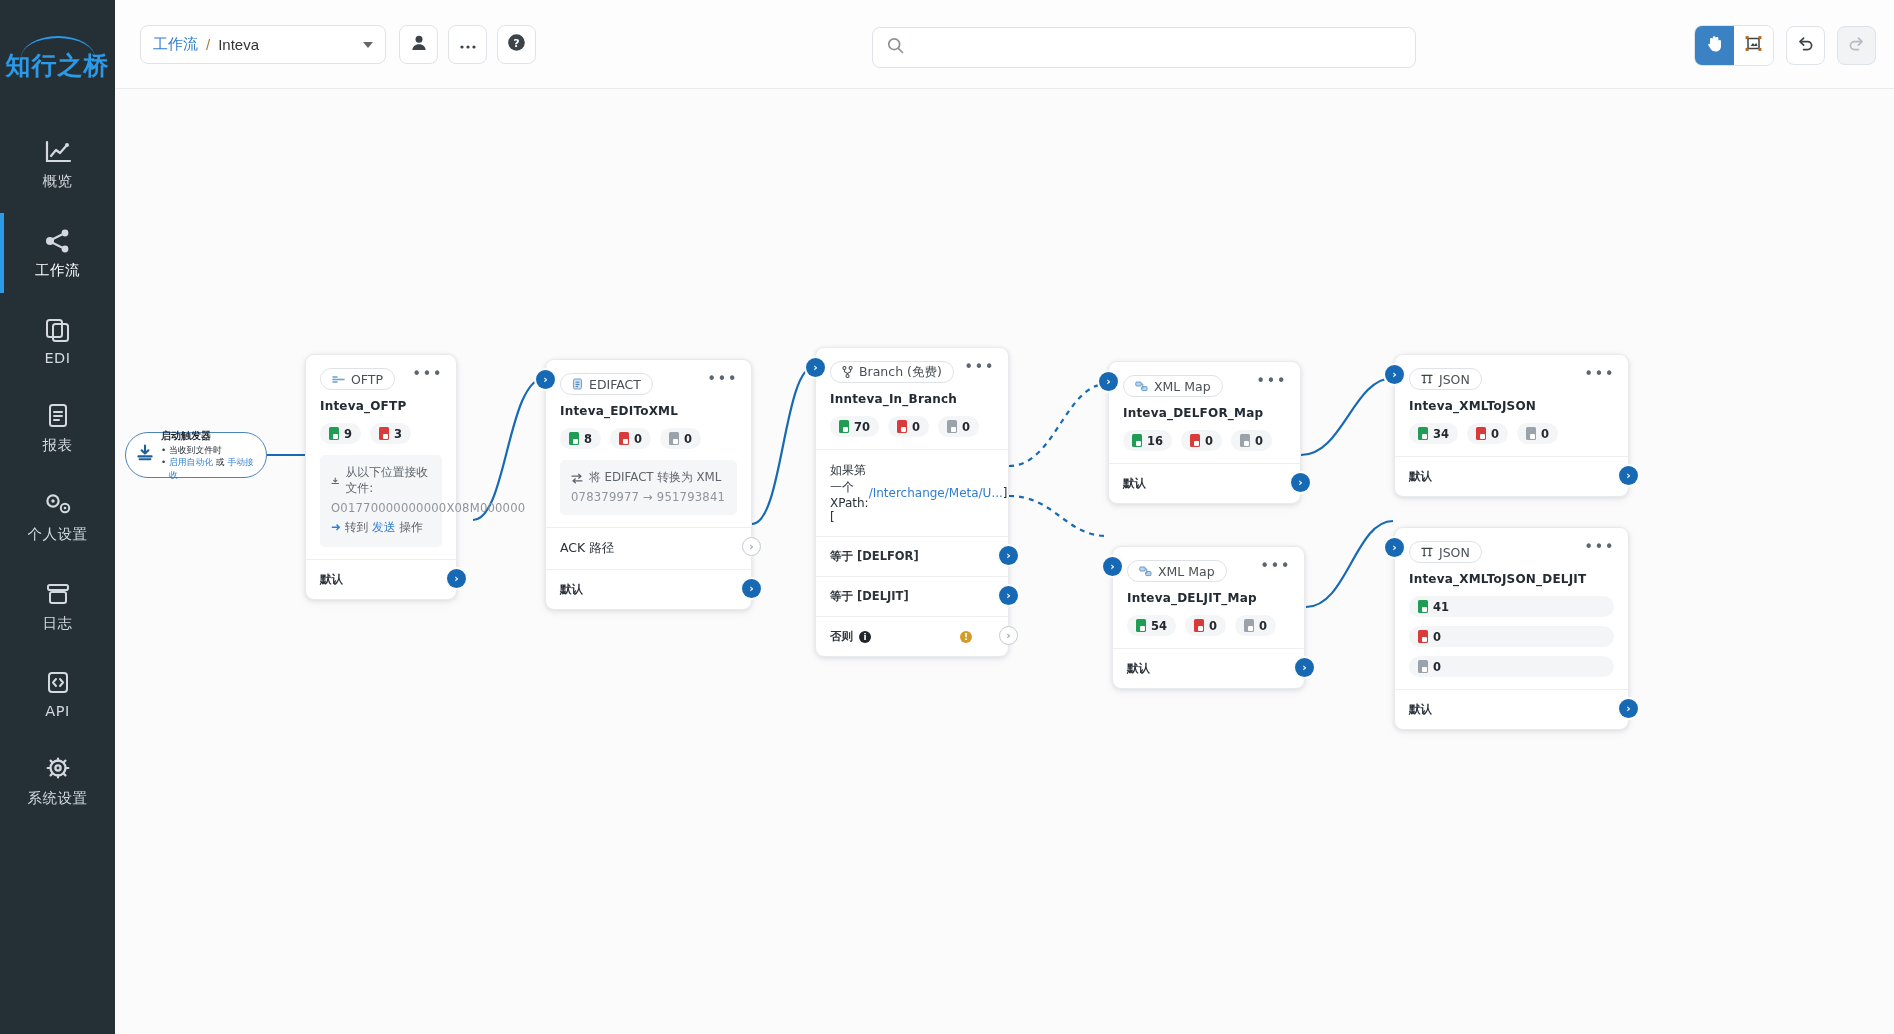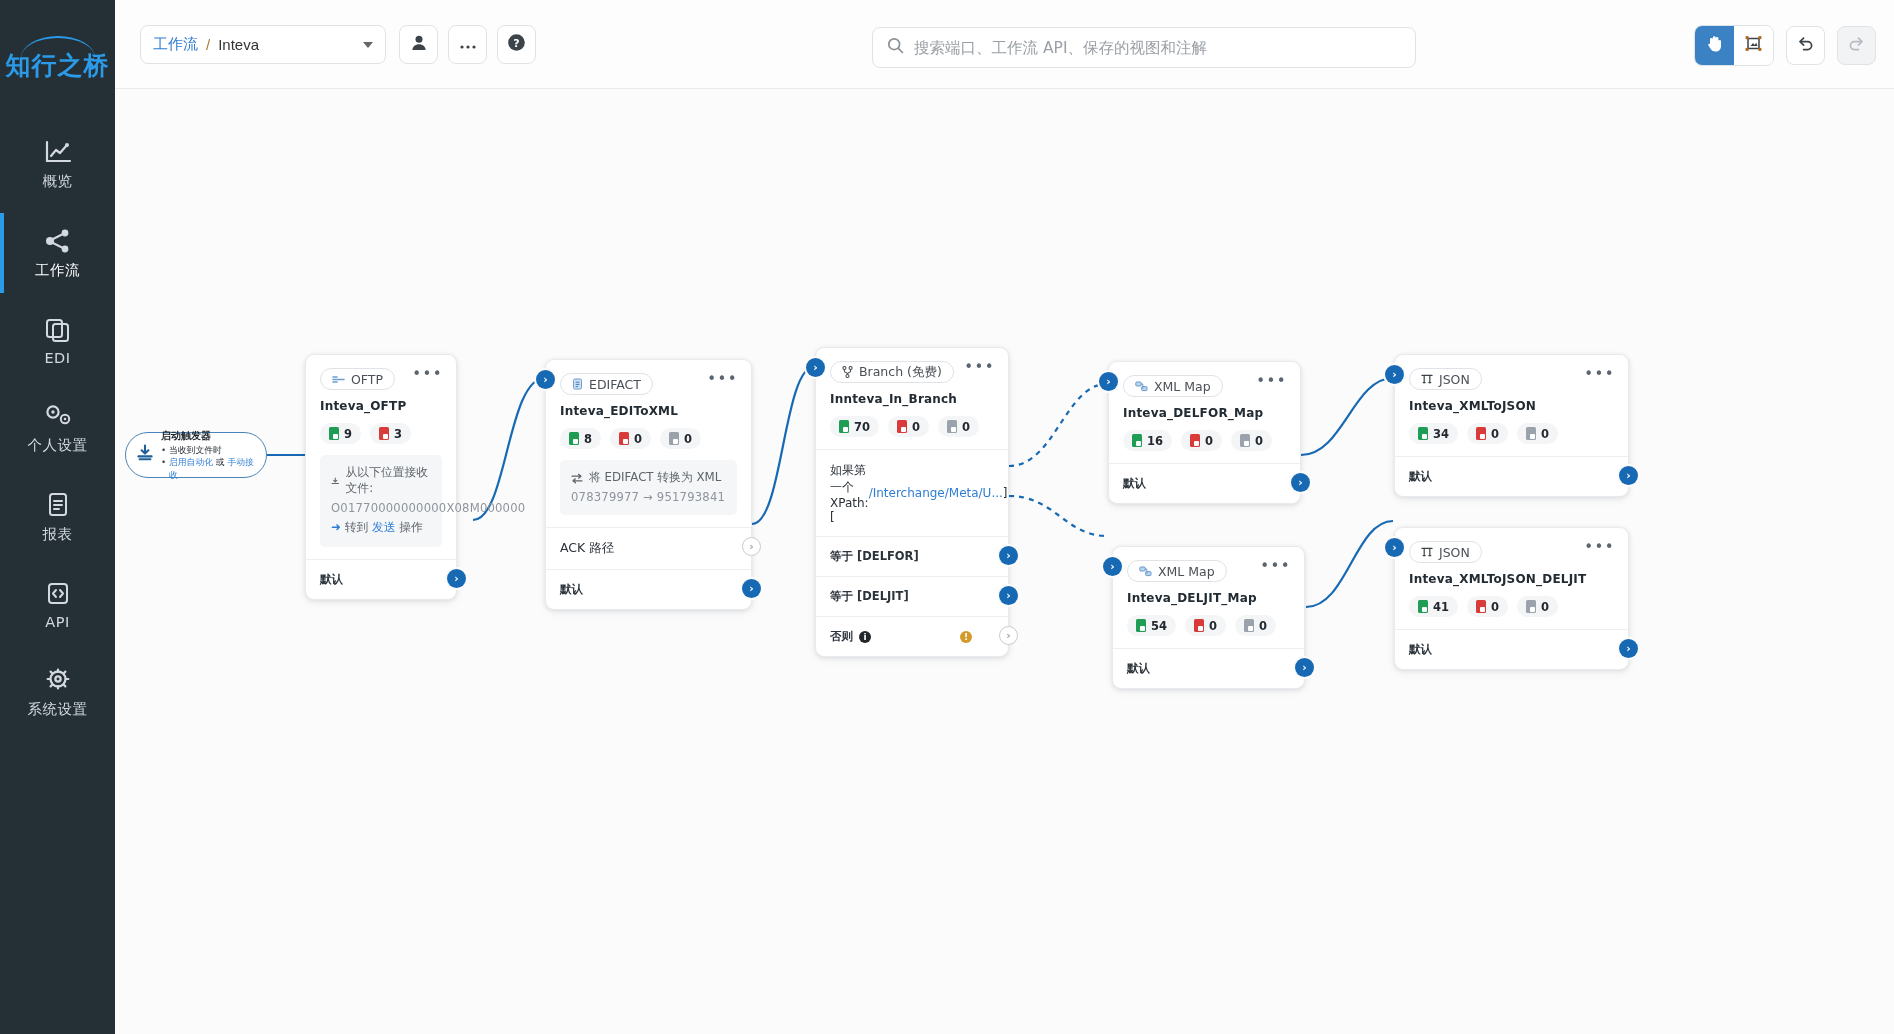--- a/index.html
+++ b/index.html
@@ -202,40 +202,49 @@
         <svg width="30" height="26" viewBox="0 0 30 26">
             <rect x="4" y="3" width="15" height="17" rx="2.5" fill="none" stroke="#d3d9de" stroke-width="2"></rect>
             <rect x="10" y="7" width="15" height="17" rx="2.5" fill="none" stroke="#d3d9de" stroke-width="2"></rect>
           </svg>
       </span>
       <span class="nav-label">EDI</span>
     </div>
 
     <div class="nav-item">
       <span>
+        <svg width="30" height="26" viewBox="0 0 30 26">
+            <rect x="7" y="2" width="16" height="21" rx="2.5" fill="none" stroke="#d3d9de" stroke-width="2"></rect>
+            <path d="M11 9h8M11 13h8M11 17h5" stroke="#d3d9de" stroke-width="2" stroke-linecap="round"></path>
+          </svg>
+      </span>
+      <span class="nav-label">报表</span>
+    </div>
+
+    <div class="nav-item">
+      <span>
         <svg width="32" height="26" viewBox="0 0 32 26">
             <circle cx="11" cy="9" r="5.6" fill="none" stroke="#d3d9de" stroke-width="2.2"></circle>
             <circle cx="11" cy="9" r="1.7" fill="#d3d9de"></circle>
             <circle cx="23" cy="16" r="4.2" fill="none" stroke="#d3d9de" stroke-width="2"></circle>
             <circle cx="23" cy="16" r="1.3" fill="#d3d9de"></circle>
           </svg>
       </span>
       <span class="nav-label">个人设置</span>
     </div>
 
     <div class="nav-item">
       <span>
         <svg width="30" height="26" viewBox="0 0 30 26">
-            <rect x="7" y="2" width="16" height="21" rx="2.5" fill="none" stroke="#d3d9de" stroke-width="2"></rect>
-            <path d="M11 9h8M11 13h8M11 17h5" stroke="#d3d9de" stroke-width="2" stroke-linecap="round"></path>
-          </svg>
-      </span>
-      <span class="nav-label">报表</span>
-    </div>
-
+            <rect x="5" y="4" width="20" height="5" rx="1.8" fill="none" stroke="#d3d9de" stroke-width="2"></rect>
+            <rect x="7" y="11" width="16" height="11" rx="2" fill="none" stroke="#d3d9de" stroke-width="2"></rect>
+          </svg>
+      </span>
+      <span class="nav-label">日志</span>
+    </div>
 
     <div class="nav-item">
       <span>
         <svg width="30" height="26" viewBox="0 0 30 26">
             <rect x="6" y="3" width="18" height="19" rx="3" fill="none" stroke="#d3d9de" stroke-width="2"></rect>
             <path d="M13 9l-3 3.5 3 3.5M17 9l3 3.5-3 3.5" fill="none" stroke="#d3d9de" stroke-width="2" stroke-linecap="round" stroke-linejoin="round"></path>
           </svg>
       </span>
       <span class="nav-label">API</span>
     </div>
@@ -291,21 +300,20 @@
         </span>
       </div>
 
       <div id="search-wrap">
         <span>
           <svg width="17" height="17" viewBox="0 0 17 17">
               <circle cx="7.2" cy="7.2" r="5.4" fill="none" stroke="#8b9198" stroke-width="1.7"></circle>
               <path d="M11.3 11.3l4.2 4.2" stroke="#8b9198" stroke-width="1.7" stroke-linecap="round"></path>
             </svg>
         </span>
-        <input id="search-input" type="text" placeholder="搜索端口、工作流 API、保存的视图和注解" style="">
       </div>
 
       <div id="right-tools">
         <div class="seg">
           <div class="sbtn on">
             <span>
               <svg width="19" height="19" viewBox="0 0 19 19">
                   <path d="M5 10V5.4a1.4 1.4 0 0 1 2.8 0V9V3.6a1.4 1.4 0 0 1 2.8 0V9V4.3a1.4 1.4 0 0 1 2.8 0V10V7.2a1.3 1.3 0 0 1 2.6 0v5.1c0 3-2.2 5.3-5.2 5.3-3 0-4.6-1.3-5.6-3.3L3.3 11.3c-.5-.9.6-1.9 1.4-1.2z" fill="#fff"></path>
                 </svg>
             </span>
@@ -622,21 +630,21 @@
             <svg width="12" height="12" viewBox="0 0 12 12">
                 <path d="M1 2.4h10" stroke="#3c4349" stroke-width="1.3" stroke-linecap="round"></path>
                 <path d="M3.2 2.4v7.2M8.8 2.4v7.2" stroke="#3c4349" stroke-width="1.2" stroke-linecap="round"></path>
                 <path d="M2.2 9.6h2M7.8 9.6h2" stroke="#3c4349" stroke-width="1.2" stroke-linecap="round"></path>
               </svg>
             <span>JSON</span>
           </span>
           <span class="dots">•••</span>
         </div>
         <div class="node-title">Inteva_XMLToJSON_DELJIT</div>
-        <div class="badges" style="margin-bottom:12px;">
+        <div class="badges" style="margin-bottom:12px;flex-direction:column;">
           <span class="badge">
               <i class="doc g"></i>
               <span>41</span>
             </span>
           <span class="badge">
               <i class="doc r"></i>
               <span>0</span>
             </span>
           <span class="badge">
               <i class="doc n"></i>

